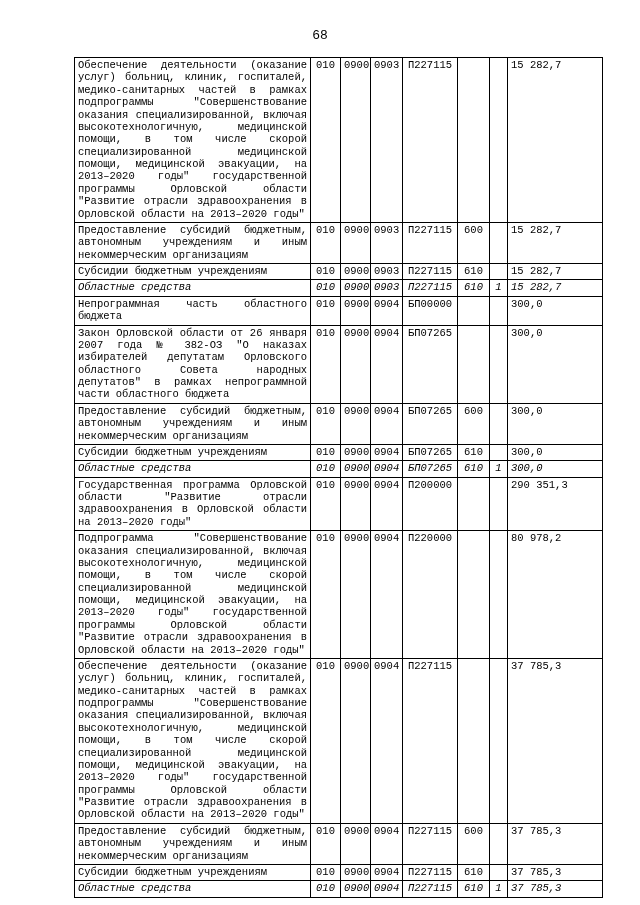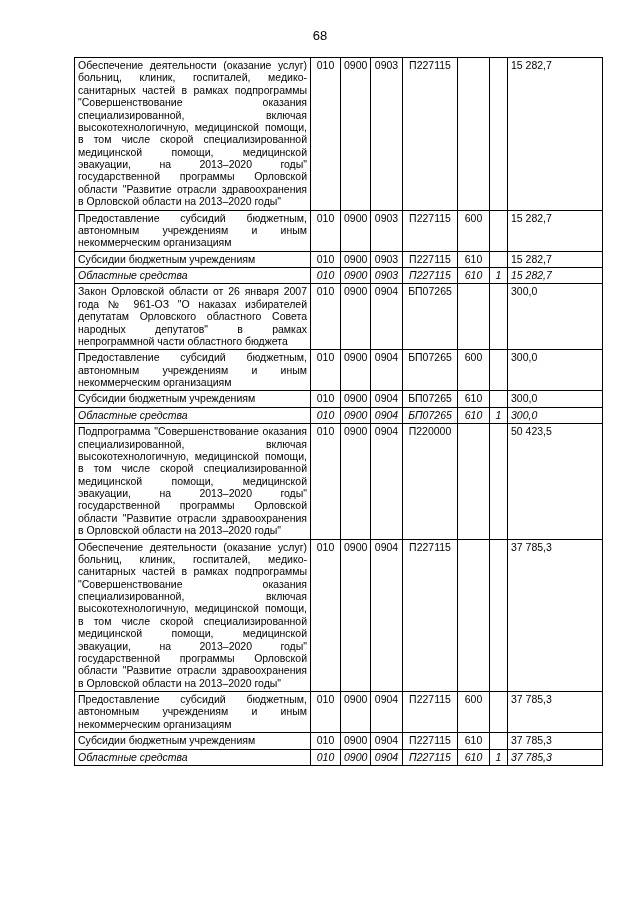--- a/index.html
+++ b/index.html
@@ -8,21 +8,21 @@
     background: #ffffff;
     width: 640px;
     height: 905px;
     overflow: hidden;
   }
   .page {
     position: relative;
     width: 640px;
     height: 905px;
     background: #ffffff;
-    font-family: Liberation Sans, sans-serif;
+    font-family: Liberation Mono, monospace;
     color: #000000;
     box-sizing: border-box;
     padding-top: 28px;
   }
   .page-number {
     text-align: center;
     font-size: 13px;
     margin-bottom: 14px;
   }
   table.budget {
@@ -118,21 +118,31 @@
           <td class="desc">Областные средства</td>
           <td class="code">010</td>
           <td class="code">0900</td>
           <td class="code">0903</td>
           <td class="code">П227115</td>
           <td class="code">610</td>
           <td class="code">1</td>
           <td class="amount">15 282,7</td>
         </tr>
         <tr>
-          <td class="desc">Закон Орловской области от 26 января 2007 года № 961-ОЗ "О наказах избирателей депутатам Орловского областного Совета народных депутатов" в рамках непрограммной части областного бюджета</td>
+          <td class="desc">Непрограммная часть областного бюджета</td>
+          <td class="code">010</td>
+          <td class="code">0900</td>
+          <td class="code">0904</td>
+          <td class="code">БП00000</td>
+          <td class="code"></td>
+          <td class="code"></td>
+          <td class="amount">300,0</td>
+        </tr>
+        <tr>
+          <td class="desc">Закон Орловской области от 26 января 2007 года № 382-ОЗ "О наказах избирателей депутатам Орловского областного Совета народных депутатов" в рамках непрограммной части областного бюджета</td>
           <td class="code">010</td>
           <td class="code">0900</td>
           <td class="code">0904</td>
           <td class="code">БП07265</td>
           <td class="code"></td>
           <td class="code"></td>
           <td class="amount">300,0</td>
         </tr>
         <tr>
           <td class="desc">Предоставление субсидий бюджетным, автономным учреждениям и иным некоммерческим организациям</td>
@@ -158,28 +168,38 @@
           <td class="desc">Областные средства</td>
           <td class="code">010</td>
           <td class="code">0900</td>
           <td class="code">0904</td>
           <td class="code">БП07265</td>
           <td class="code">610</td>
           <td class="code">1</td>
           <td class="amount">300,0</td>
         </tr>
         <tr>
+          <td class="desc">Государственная программа Орловской области "Развитие отрасли здравоохранения в Орловской области на 2013–2020 годы"</td>
+          <td class="code">010</td>
+          <td class="code">0900</td>
+          <td class="code">0904</td>
+          <td class="code">П200000</td>
+          <td class="code"></td>
+          <td class="code"></td>
+          <td class="amount">290 351,3</td>
+        </tr>
+        <tr>
           <td class="desc">Подпрограмма "Совершенствование оказания специализированной, включая высокотехнологичную, медицинской помощи, в том числе скорой специализированной медицинской помощи, медицинской эвакуации, на 2013–2020 годы" государственной программы Орловской области "Развитие отрасли здравоохранения в Орловской области на 2013–2020 годы"</td>
           <td class="code">010</td>
           <td class="code">0900</td>
           <td class="code">0904</td>
           <td class="code">П220000</td>
           <td class="code"></td>
           <td class="code"></td>
-          <td class="amount">50 423,5</td>
+          <td class="amount">80 978,2</td>
         </tr>
         <tr>
           <td class="desc">Обеспечение деятельности (оказание услуг) больниц, клиник, госпиталей, медико-санитарных частей в рамках подпрограммы "Совершенствование оказания специализированной, включая высокотехнологичную, медицинской помощи, в том числе скорой специализированной медицинской помощи, медицинской эвакуации, на 2013–2020 годы" государственной программы Орловской области "Развитие отрасли здравоохранения в Орловской области на 2013–2020 годы"</td>
           <td class="code">010</td>
           <td class="code">0900</td>
           <td class="code">0904</td>
           <td class="code">П227115</td>
           <td class="code"></td>
           <td class="code"></td>
           <td class="amount">37 785,3</td>

